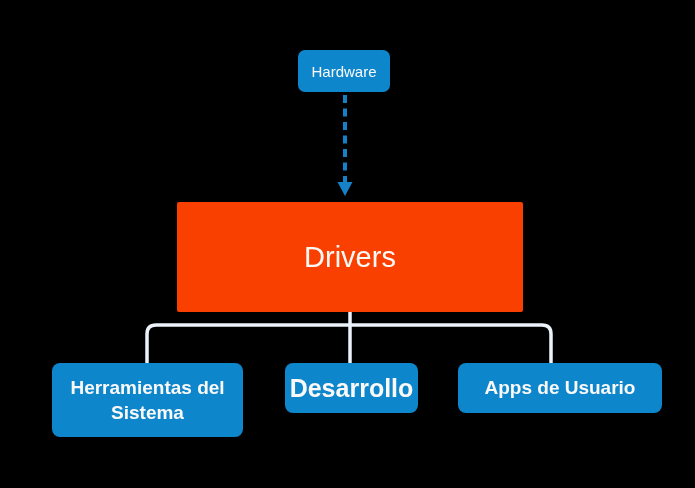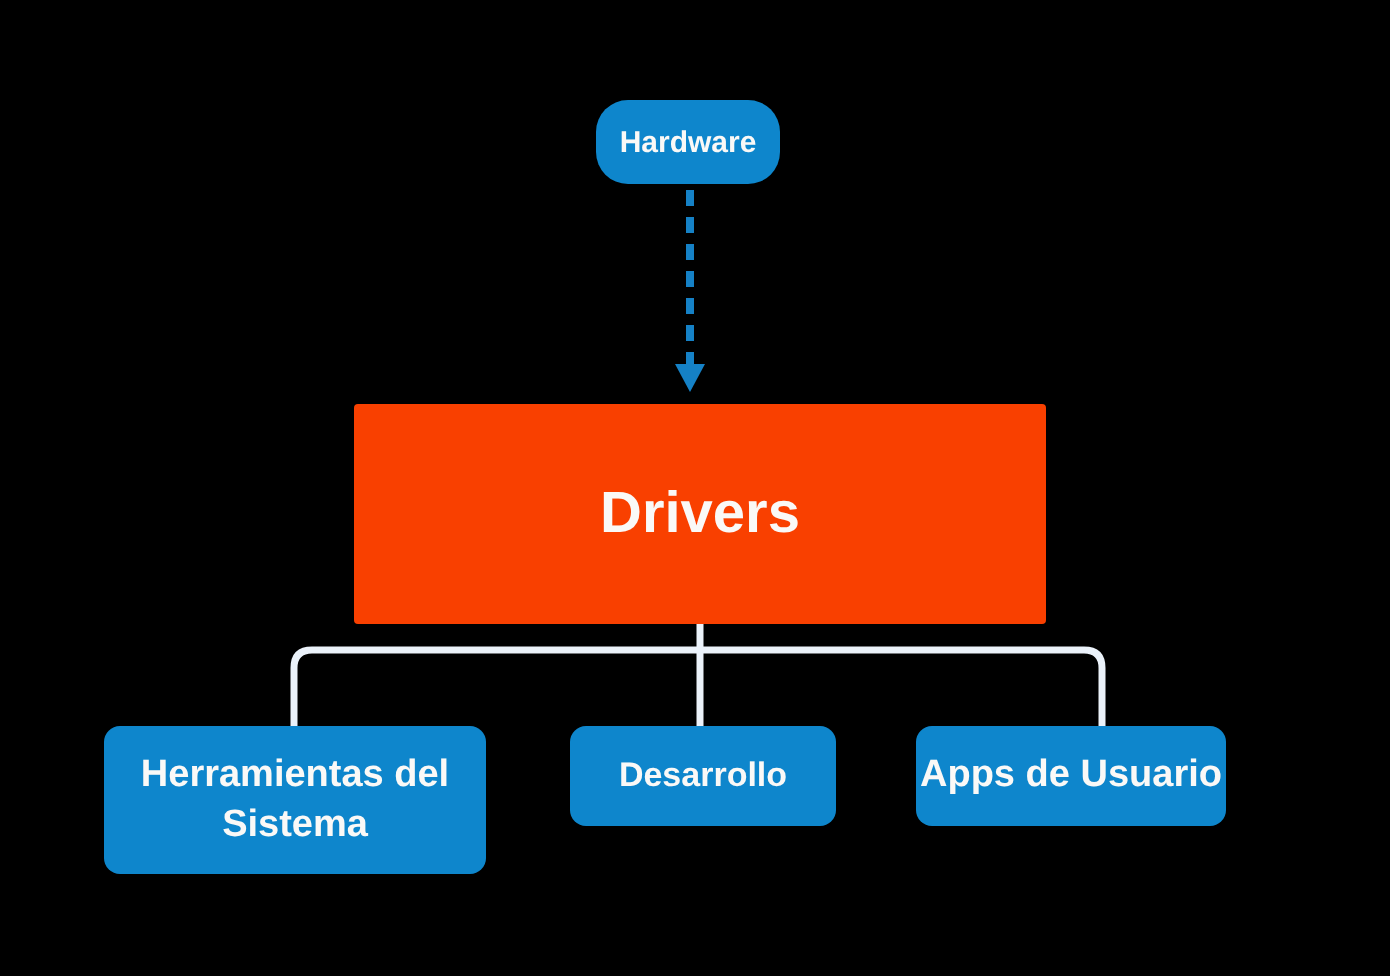--- a/index.html
+++ b/index.html
@@ -35,58 +35,57 @@
   .node-blue {
     background: #0e86cc;
     border-radius: 7px;
   }
   #node-hardware {
     left: 298px;
     top: 50px;
     width: 92px;
     height: 42px;
     font-size: 15px;
-    font-weight: 700;
-    border-radius: 16px;
+    font-weight: 400;
   }
   #node-drivers {
     left: 177px;
     top: 202px;
     width: 346px;
     height: 110px;
     background: #f94000;
     border-radius: 2px;
     font-size: 29px;
     line-height: 36px;
-    font-weight: 700;
+    font-weight: 400;
   }
   #node-herramientas {
     left: 52px;
     top: 363px;
     width: 191px;
     height: 74px;
     font-size: 19px;
     line-height: 25px;
     font-weight: 700;
     padding: 12px 10px;
     border-radius: 8px;
   }
   #node-desarrollo {
     left: 285px;
     top: 363px;
     width: 133px;
     height: 50px;
-    font-size: 17px;
+    font-size: 25px;
     font-weight: 700;
     border-radius: 8px;
   }
   #node-apps {
     left: 458px;
     top: 363px;
-    width: 155px;
+    width: 204px;
     height: 50px;
     font-size: 19px;
     font-weight: 700;
     border-radius: 8px;
     text-align: right;
   }
 </style>
 </head>
 <body>
 

